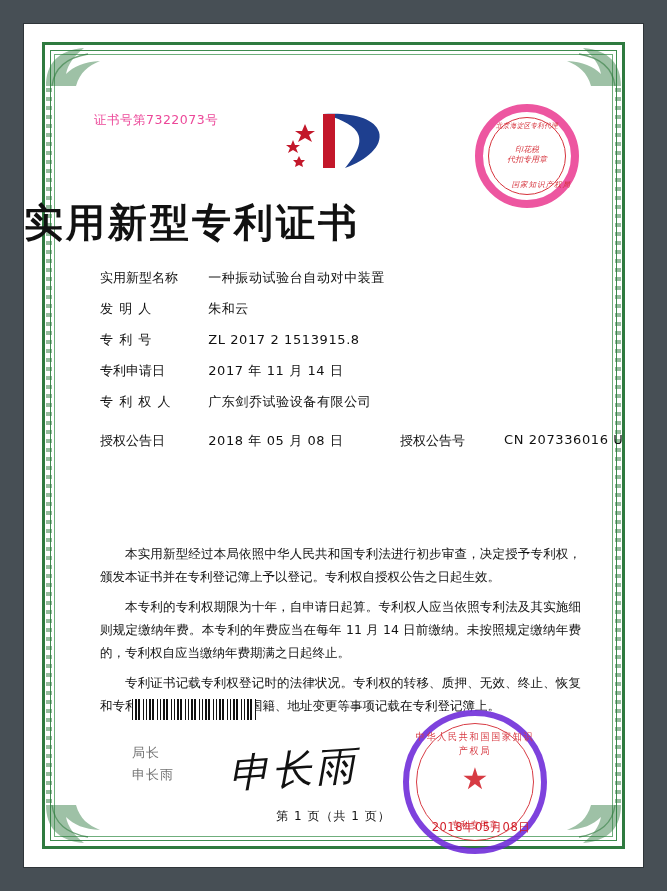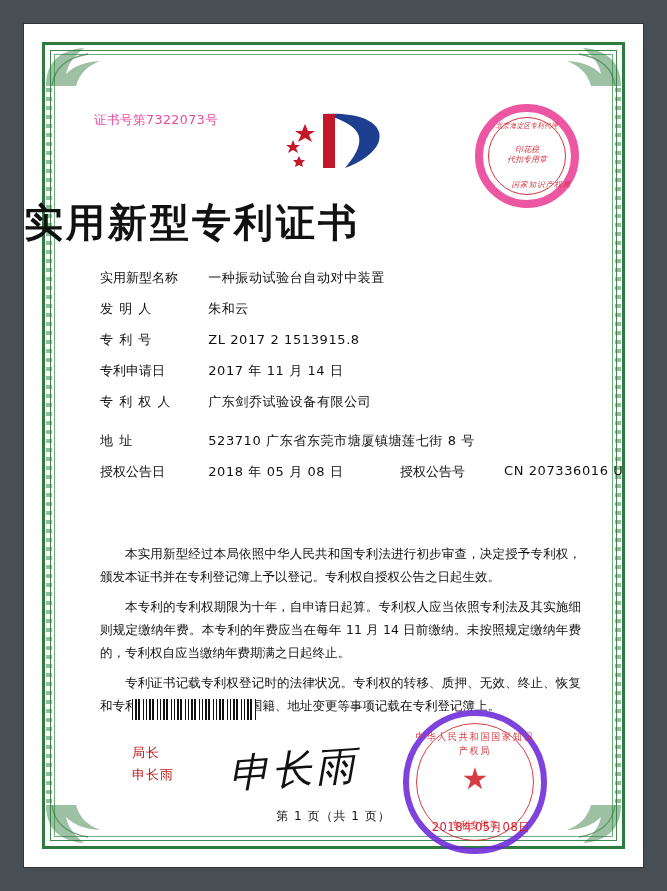--- a/index.html
+++ b/index.html
@@ -209,21 +209,21 @@
       #111 6px 8px, #fff 8px 11px, #111 11px 12px, #fff 12px 14px);
   }
 
   .signer {
     position: absolute;
     left: 108px;
     top: 718px;
     font-family: Liberation Serif, serif;
     font-size: 13px;
     line-height: 22px;
-    color: #b91c1c;
+    color: #737373;
     letter-spacing: 1px;
   }
   .signature {
     position: absolute;
     left: 205px;
     top: 718px;
     font-family: "DejaVu Serif", serif;
     font-size: 40px;
     color: #111111;
     font-style: italic;
@@ -369,24 +369,20 @@
       <span class="field-value">ZL 2017 2 1513915.8</span>
     </div>
     <div class="field-row">
       <span class="field-label wide">专利申请日</span>
       <span class="field-value">2017 年 11 月 14 日</span>
     </div>
     <div class="field-row" style="height:39px">
       <span class="field-label">专 利 权 人</span>
       <span class="field-value">广东剑乔试验设备有限公司</span>
     </div>
-    <div class="field-row">
-      <span class="field-label">地 址</span>
-      <span class="field-value">523710 广东省东莞市塘厦镇塘莲七街 8 号</span>
-    </div>
     <div class="field-row two" style="height:34px">
       <span class="field-label wide">授权公告日</span>
       <span class="field-value">2018 年 05 月 08 日</span>
       <span class="second-label">授权公告号</span>
       <span class="second-value">CN 207336016 U</span>
     </div>
   </div>
 
   <div class="body-text">
     <p>本实用新型经过本局依照中华人民共和国专利法进行初步审查，决定授予专利权，颁发本证书并在专利登记簿上予以登记。专利权自授权公告之日起生效。</p>

